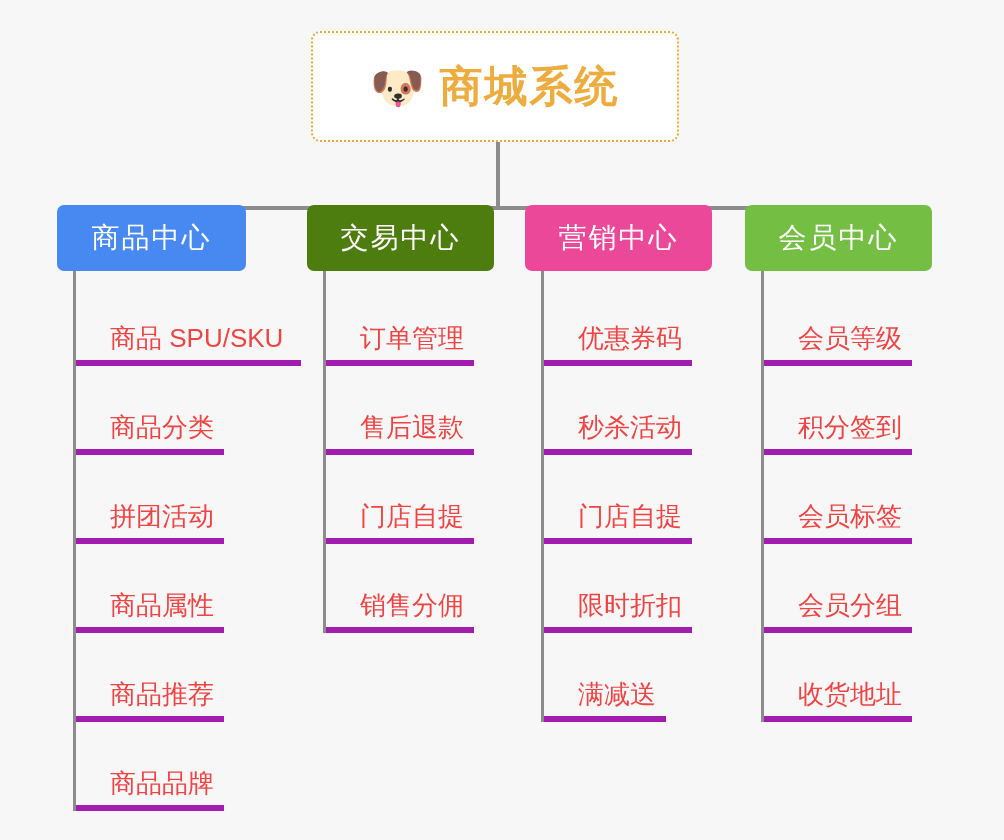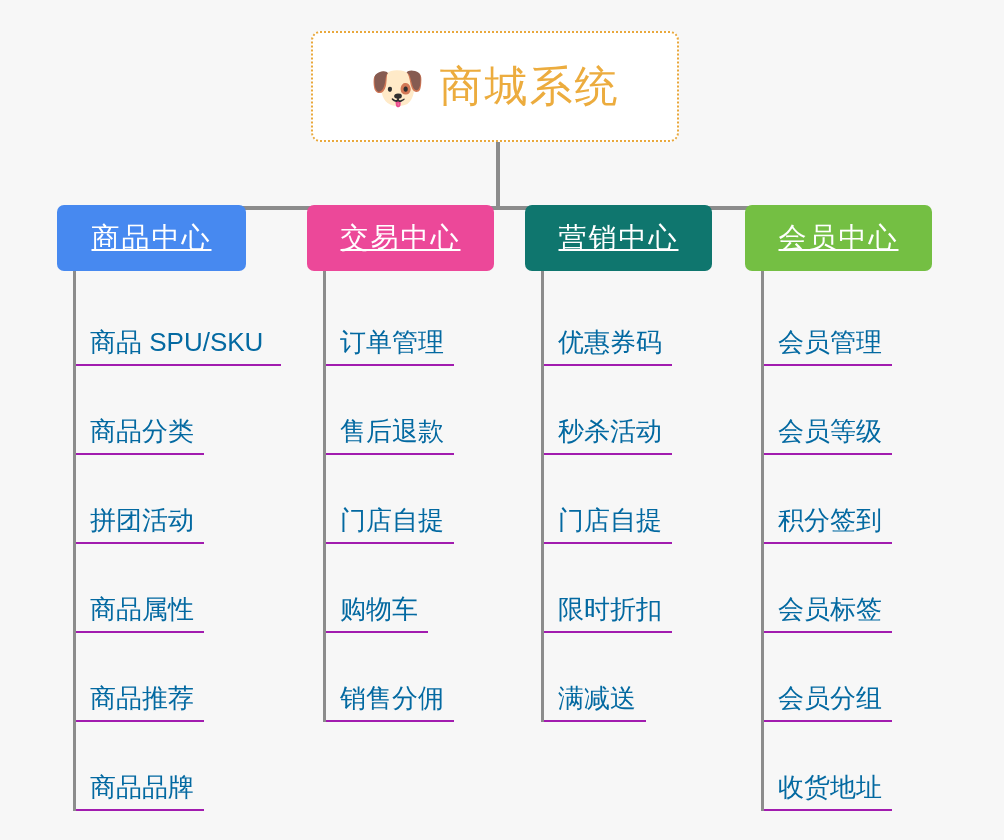--- a/index.html
+++ b/index.html
@@ -43,20 +43,21 @@
     line-height: 1;
     display: block;
     margin-top: 2px;
   }
   .root-title {
     font-size: 43px;
     color: #ecac3e;
     letter-spacing: 2px;
     line-height: 1;
     white-space: nowrap;
+    font-weight: bold;
   }
 
   
   .conn {
     position: absolute;
     background: #8c8c8c;
   }
   .conn-v { width: 4px; }
   .conn-h { height: 4px; }
 
@@ -69,44 +70,43 @@
     box-sizing: border-box;
     height: 66px;
     border-radius: 7px;
     display: flex;
     align-items: center;
     justify-content: center;
     color: #ffffff;
     font-size: 28px;
     letter-spacing: 2px;
     white-space: nowrap;
-    text-decoration: underline;
   }
 
   
   .leaf-list {
     position: relative;
     margin-left: 16px;
     padding-top: 6px;
     border-left: 3px solid #8c8c8c;
   }
   .leaf-item {
     box-sizing: border-box;
     height: 89px;
     display: flex;
     align-items: flex-end;
     position: relative;
   }
   .leaf-label {
     display: inline-block;
     font-size: 26px;
-    color: #0369a1;
+    color: #ef4444;
     line-height: 1.15;
-    padding: 0 10px 6px 14px;
-    border-bottom: 2px solid #a21caf;
+    padding: 0 10px 6px 34px;
+    border-bottom: 6px solid #a21caf;
     white-space: nowrap;
   }
   .leaf-item.wide .leaf-label { padding-right: 18px; }
 </style>
 </head>
 <body>
 
 <div id="chart">
 
   <div class="root-node">
@@ -141,44 +141,41 @@
       <div class="leaf-item">
         <span class="leaf-label">商品推荐</span>
       </div>
       <div class="leaf-item">
         <span class="leaf-label">商品品牌</span>
       </div>
     </div>
   </div>
 
   <div class="column" style="left:307px; width:187px;">
-    <div class="cat-header" style="background:#ec4899; width:187px;">
+    <div class="cat-header" style="background:#4d7c0f; width:187px;">
       <span>交易中心</span>
     </div>
     <div class="leaf-list">
       <div class="leaf-item">
         <span class="leaf-label">订单管理</span>
       </div>
       <div class="leaf-item">
         <span class="leaf-label">售后退款</span>
       </div>
       <div class="leaf-item">
         <span class="leaf-label">门店自提</span>
       </div>
       <div class="leaf-item">
-        <span class="leaf-label">购物车</span>
-      </div>
-      <div class="leaf-item">
         <span class="leaf-label">销售分佣</span>
       </div>
     </div>
   </div>
 
   <div class="column" style="left:525px; width:187px;">
-    <div class="cat-header" style="background:#0f766e; width:187px;text-align:right;">
+    <div class="cat-header" style="background:#ec4899; width:187px;text-align:right;">
       <span>营销中心</span>
     </div>
     <div class="leaf-list">
       <div class="leaf-item">
         <span class="leaf-label">优惠券码</span>
       </div>
       <div class="leaf-item">
         <span class="leaf-label">秒杀活动</span>
       </div>
       <div class="leaf-item">
@@ -192,23 +189,20 @@
       </div>
     </div>
   </div>
 
   <div class="column" style="left:745px; width:187px;">
     <div class="cat-header" style="background:#74bf43; width:187px;align-items:center;">
       <span>会员中心</span>
     </div>
     <div class="leaf-list">
       <div class="leaf-item">
-        <span class="leaf-label">会员管理</span>
-      </div>
-      <div class="leaf-item">
         <span class="leaf-label">会员等级</span>
       </div>
       <div class="leaf-item">
         <span class="leaf-label">积分签到</span>
       </div>
       <div class="leaf-item">
         <span class="leaf-label">会员标签</span>
       </div>
       <div class="leaf-item">
         <span class="leaf-label">会员分组</span>

